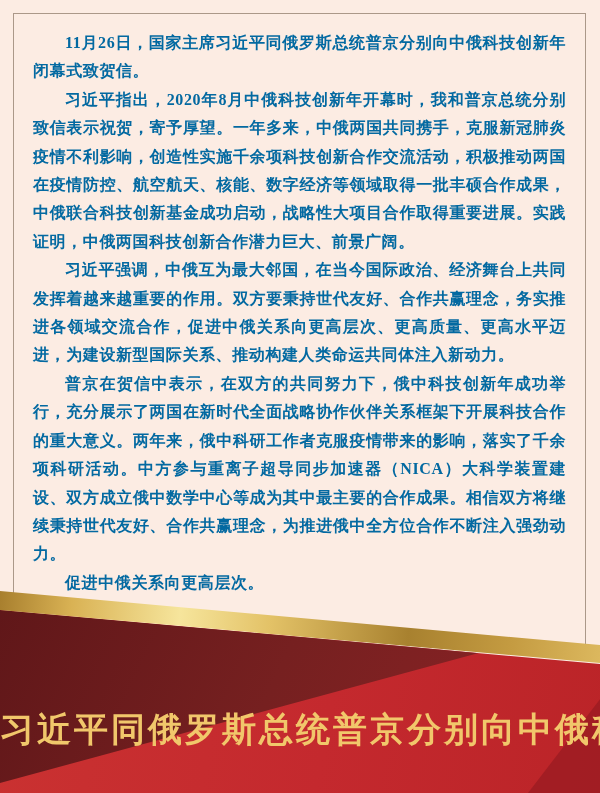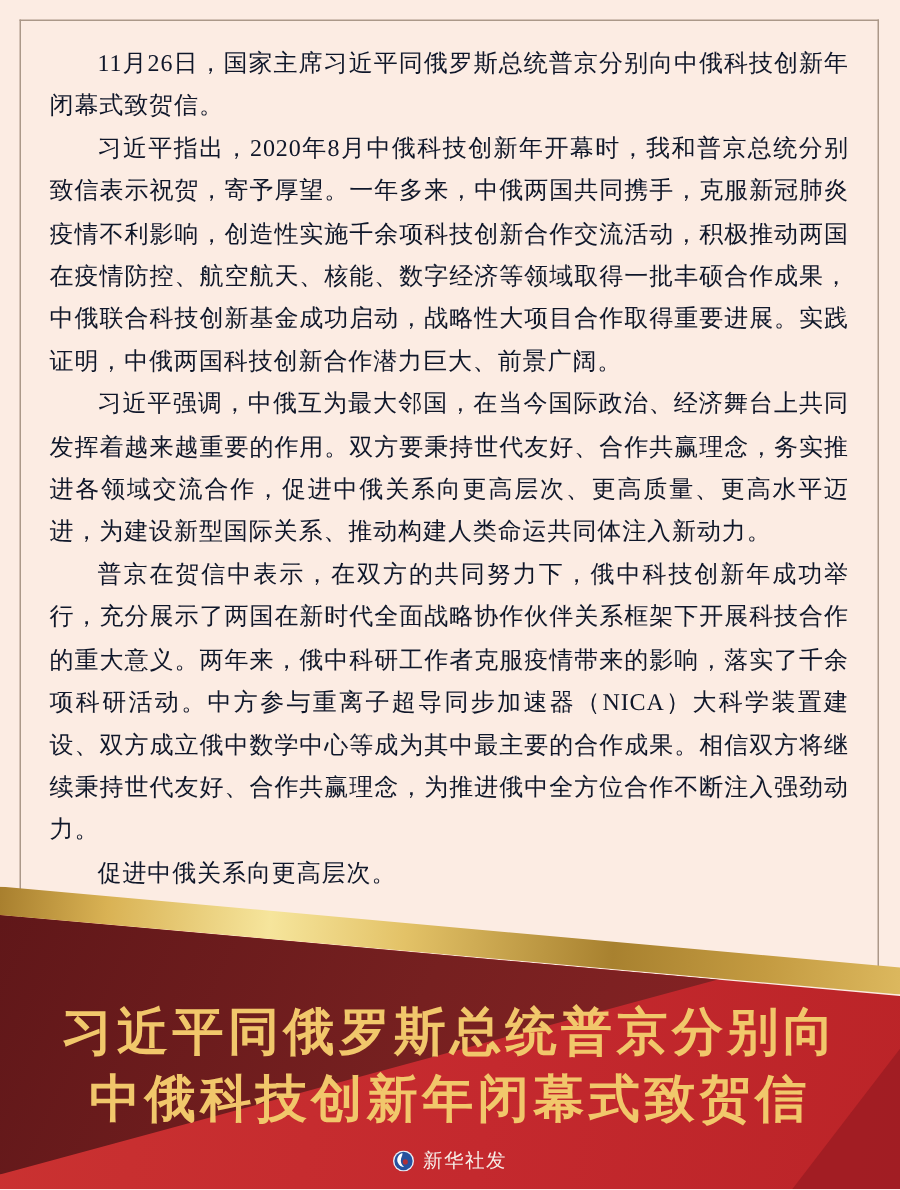--- a/index.html
+++ b/index.html
@@ -9,21 +9,21 @@
     font-family:"Liberation Serif","DejaVu Serif",serif;
   }
   
   .frame {
     position:absolute; left:13px; top:13px; width:573px; height:631px;
     box-sizing:border-box; border:1px solid #ab9889; border-bottom:none;
   }
   .article {
     padding:15px 19px 0 19px;
     font-size:16px; line-height:28.4px; letter-spacing:0.6px;
-    color:#0f172a; text-align:justify;
+    color:#0369a1; text-align:justify;font-weight:bold;
   }
   .article p { margin:0; text-indent:2em; }
 
   
   .gold-band {
     position:absolute; left:0; top:591px; width:600px; height:75px; z-index:3;
     background:linear-gradient(94deg,#a87f2e 0%,#d9b254 12%,#f6e59c 30%,#e3c267 45%,#a8812f 68%,#c49b41 85%,#dcb85e 100%);
     clip-path:polygon(0 0, 100% 54px, 100% 72px, 0 19px);
   }
 
@@ -38,21 +38,21 @@
     background:linear-gradient(115deg,#601719 0%,#762020 45%,#8f2326 100%);
     clip-path:polygon(0 0, 100% 0, 100% 11px, 0 174px);
   }
   .red-banner::after { 
     content:""; position:absolute; inset:0;
     background:#9e1d22; opacity:.9;
     clip-path:polygon(100% 49%, 100% 100%, 88% 100%);
   }
   .banner-content {
     position:relative; z-index:2; height:100%; box-sizing:border-box;
-    display:flex; flex-direction:column; align-items:center; padding-top:57px;
+    display:flex; flex-direction:row; align-items:center; padding-top:57px;
   }
   .banner-title {
     font-size:34px; font-weight:bold; line-height:45px; letter-spacing:3px;
     color:#f1c76b; white-space:nowrap; text-align:center;
   }
   .credit-row {
     margin-top:9px; display:flex; align-items:center; gap:6px;
     color:#f6efe9; font-size:13px; letter-spacing:1px;
     font-family:Liberation Sans, sans-serif;
   }

